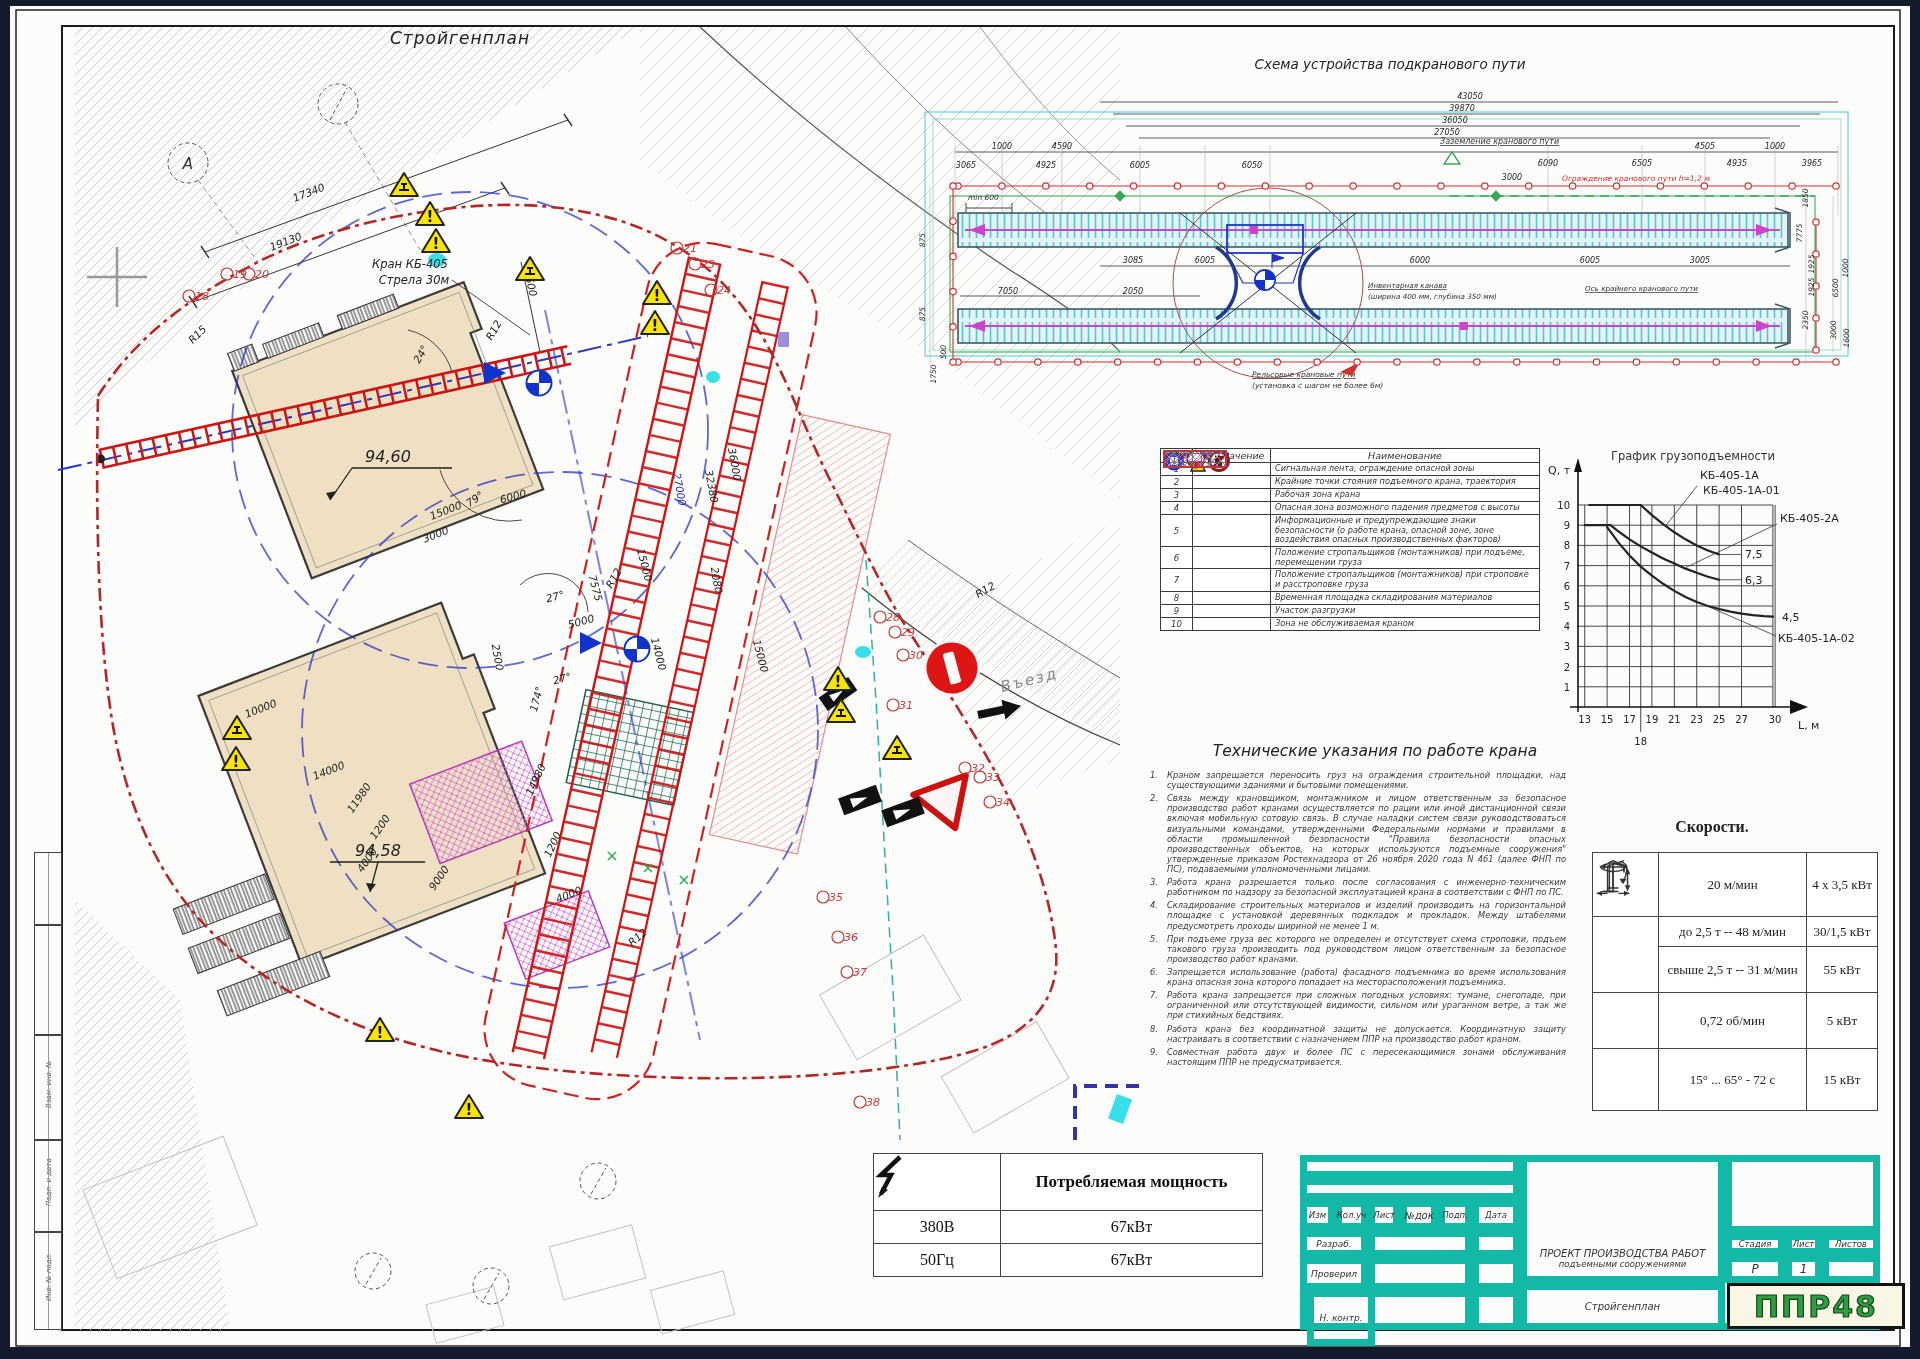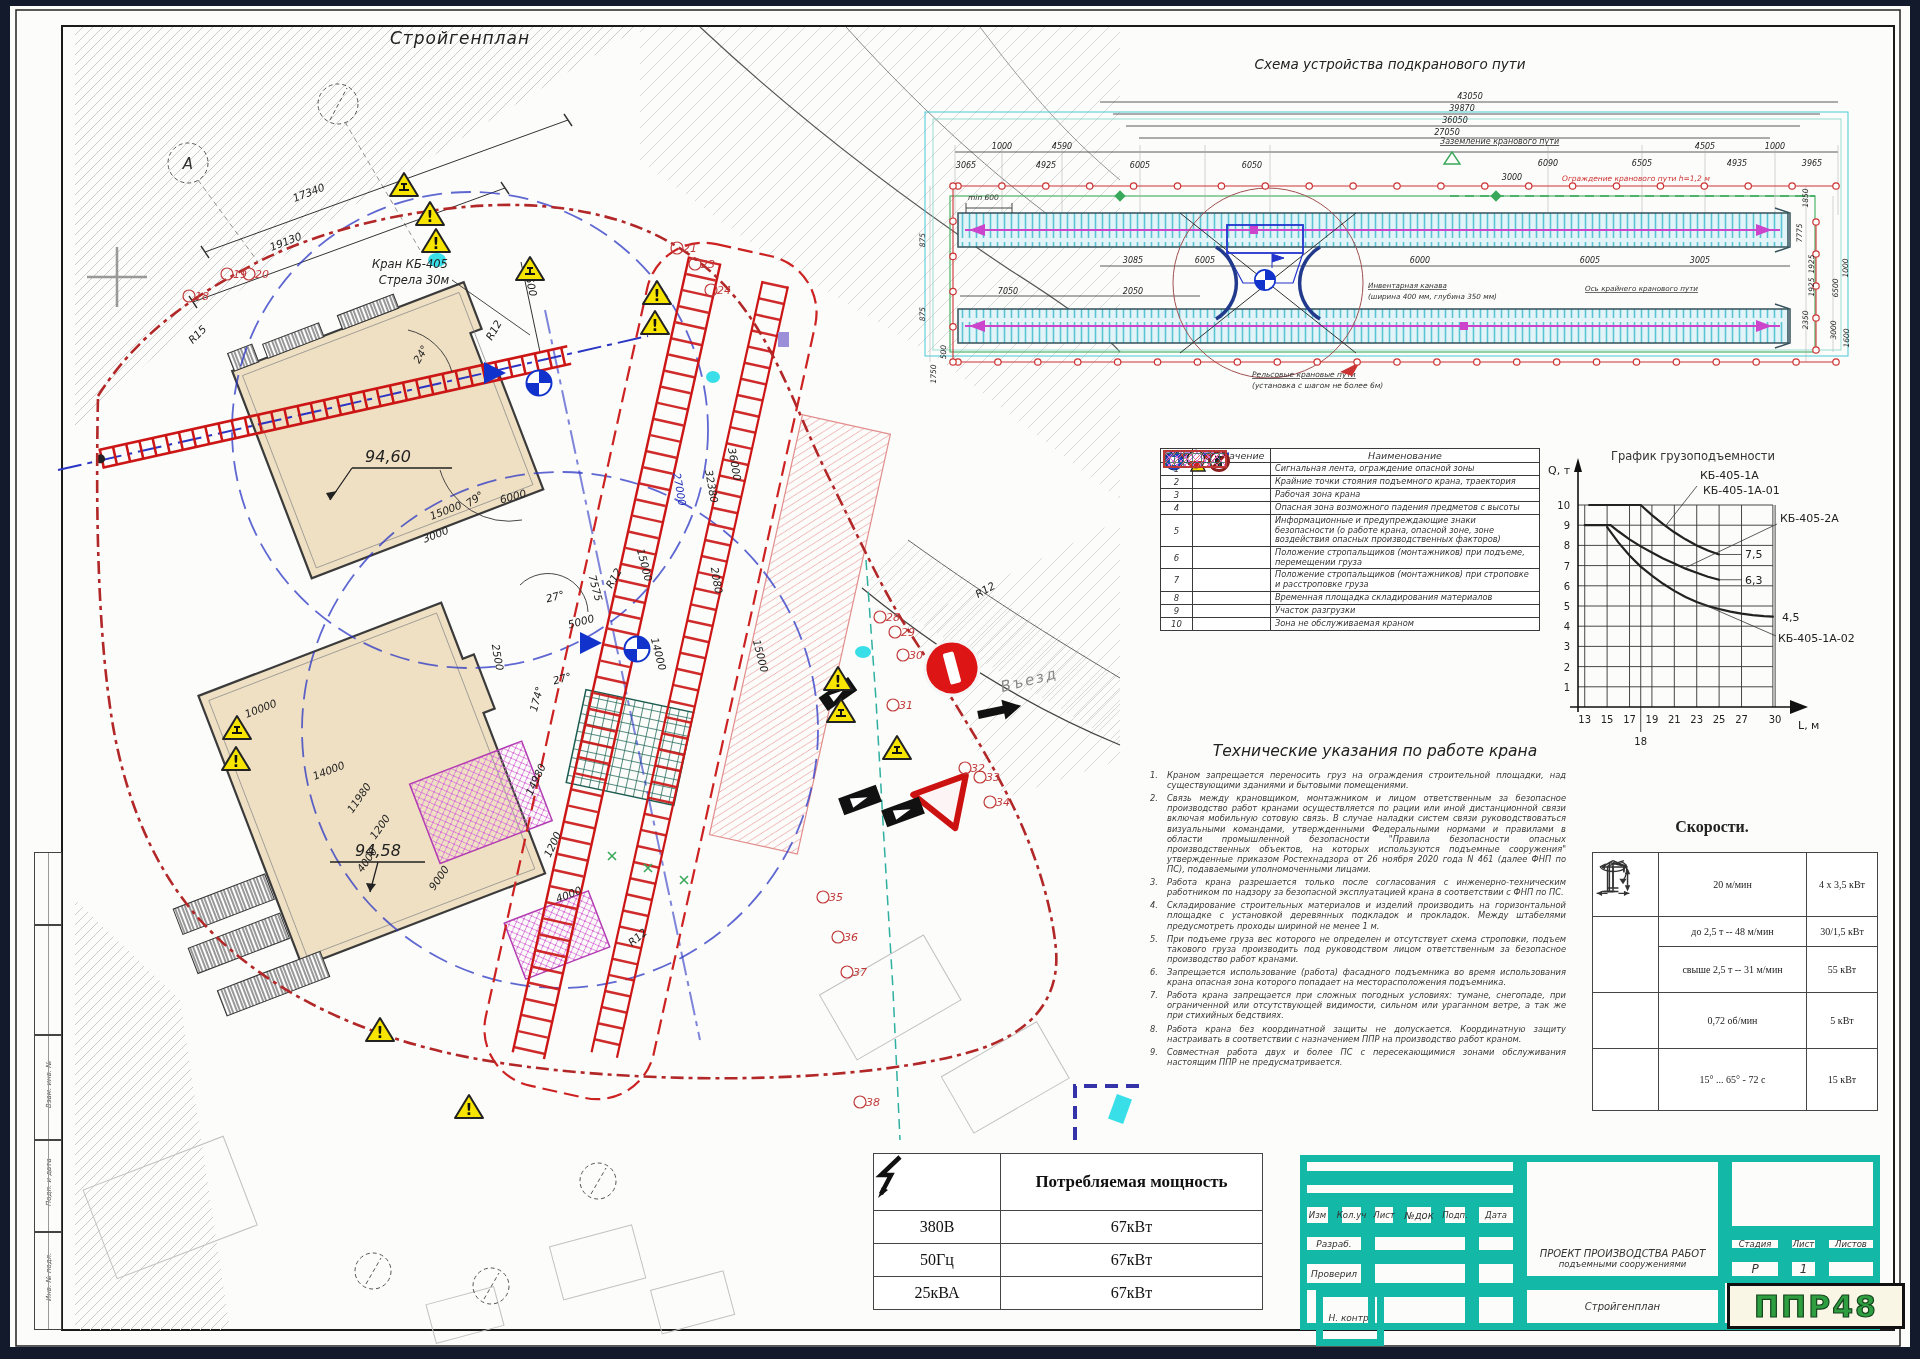--- a/index.html
+++ b/index.html
@@ -17,21 +17,21 @@
   .legend-tbl th{font-size:9.5px;font-weight:normal;}
   .legend-tbl td.n{font-size:8.5px;text-align:center;}
   .legend-tbl td.s{text-align:center;}
   .legend-tbl td.d{font-size:8.2px;line-height:1.18;}
   .instr{position:absolute;left:1150px;top:770px;width:416px;z-index:3;}
   .instr .item{display:flex;margin-bottom:3px;}
   .instr .num{width:17px;flex:none;font-size:8.3px;font-style:italic;color:#3a3a3a;}
   .instr .txt{font-size:8.3px;font-style:italic;color:#3a3a3a;line-height:1.22;text-align:justify;}
   .speeds-tbl{position:absolute;left:1592px;top:852px;width:286px;z-index:3;
     font-family:"Liberation Serif",serif;}
-  .speeds-tbl td{border:1.4px solid #444;padding:2px 4px;text-align:center;color:#222;font-size:10px;margin-top:44px;}
+  .speeds-tbl td{border:1.4px solid #444;padding:2px 4px;text-align:center;color:#222;font-size:13px;margin-top:44px;}
   .power-tbl{position:absolute;left:873px;top:1153px;width:390px;z-index:3;
     font-family:"Liberation Serif",serif;}
   .power-tbl td{border:1.6px solid #444;text-align:center;color:#111;}
   .power-tbl .hdr{font-size:17px;font-weight:bold;height:54px;}
   .power-tbl .v{font-size:16px;height:30px;}
   
   #tblock{position:absolute;left:1300px;top:1155px;width:580px;height:175px;z-index:3;}
   #tblock .cell{position:absolute;border:7px solid #14b8a6;box-sizing:border-box;
     font-style:italic;color:#333;display:flex;align-items:center;justify-content:center;}
   #logo-box{position:absolute;left:427px;top:128px;width:178px;height:46px;border:3px solid #111;
@@ -811,44 +811,40 @@
       <td class="hdr">Потребляемая мощность</td>
       </tr>
   <tr>
         <td class="v">380В</td>
         <td class="v">67кВт</td>
       </tr>
       <tr>
         <td class="v">50Гц</td>
         <td class="v">67кВт</td>
       </tr>
-      <tr>
-        <td class="v">25кВА</td>
-        <td class="v">67кВт</td>
-      </tr>
     </tbody>
 </table>
 
 <div id="tblock">
     <div class="cell" style="left: 0px; top: 0px; width: 580px; height: 175px; font-size: 9px;"></div>
     <div class="cell" style="left: 0px; top: 0px; width: 220px; height: 23px;"></div>
     <div class="cell" style="left: 0px; top: 23px; width: 220px; height: 22px;"></div>
     <div class="cell" style="left: 0px; top: 45px; width: 35px; height: 30px; font-size: 8.5px;">Изм</div>
     <div class="cell" style="left: 35px; top: 45px; width: 33px; height: 30px; font-size: 8.5px;">Кол.уч</div>
     <div class="cell" style="left: 68px; top: 45px; width: 32px; height: 30px; font-size: 8.5px;">Лист</div>
     <div class="cell" style="left: 100px; top: 45px; width: 38px; height: 30px; font-size: 10px;">№док</div>
     <div class="cell" style="left: 138px; top: 45px; width: 34px; height: 30px; font-size: 8.5px;">Подп.</div>
     <div class="cell" style="left: 172px; top: 45px; width: 48px; height: 30px; font-size: 8.5px;">Дата</div>
     <div class="cell" style="left: 0px; top: 75px; width: 68px; height: 27px; font-size: 9px;">Разраб.</div>
     <div class="cell" style="left: 68px; top: 75px; width: 104px; height: 27px; font-size: 9px;"></div>
     <div class="cell" style="left: 172px; top: 75px; width: 48px; height: 27px; font-size: 9px;"></div>
     <div class="cell" style="left: 0px; top: 102px; width: 68px; height: 33px; font-size: 9px;">Проверил</div>
     <div class="cell" style="left: 68px; top: 102px; width: 104px; height: 33px; font-size: 9px;"></div>
     <div class="cell" style="left: 172px; top: 102px; width: 48px; height: 33px; font-size: 9px;"></div>
-    <div class="cell" style="left: 16px; top: 135px; width: 68px; height: 56px; font-size: 9px;">Н. контр.</div>
+    <div class="cell" style="left: 7px; top: 135px; width: 68px; height: 56px; font-size: 9px;">Н. контр.</div>
     <div class="cell" style="left: 68px; top: 135px; width: 104px; height: 40px; font-size: 9px;"></div>
     <div class="cell" style="left: 172px; top: 135px; width: 48px; height: 40px; font-size: 9px;"></div>
     <div class="cell" style="left: 220px; top: 0px; width: 205px; height: 128px; font-size: 10px; flex-direction: column; padding: 4px;">
       <div style="margin-top:78px;font-size:10px;">ПРОЕКТ ПРОИЗВОДСТВА РАБОТ</div>
       <div style="font-size:8.5px;">подъемными сооружениями</div>
     </div>
     <div class="cell" style="left: 220px; top: 128px; width: 205px; height: 47px; font-size: 10px;">Стройгенплан</div>
     <div class="cell" style="left: 425px; top: 78px; width: 60px; height: 22px; font-size: 8.5px;">Стадия</div>
     <div class="cell" style="left: 485px; top: 78px; width: 37px; height: 22px; font-size: 8.5px;">Лист</div>
     <div class="cell" style="left: 522px; top: 78px; width: 58px; height: 22px; font-size: 8.5px;">Листов</div>

